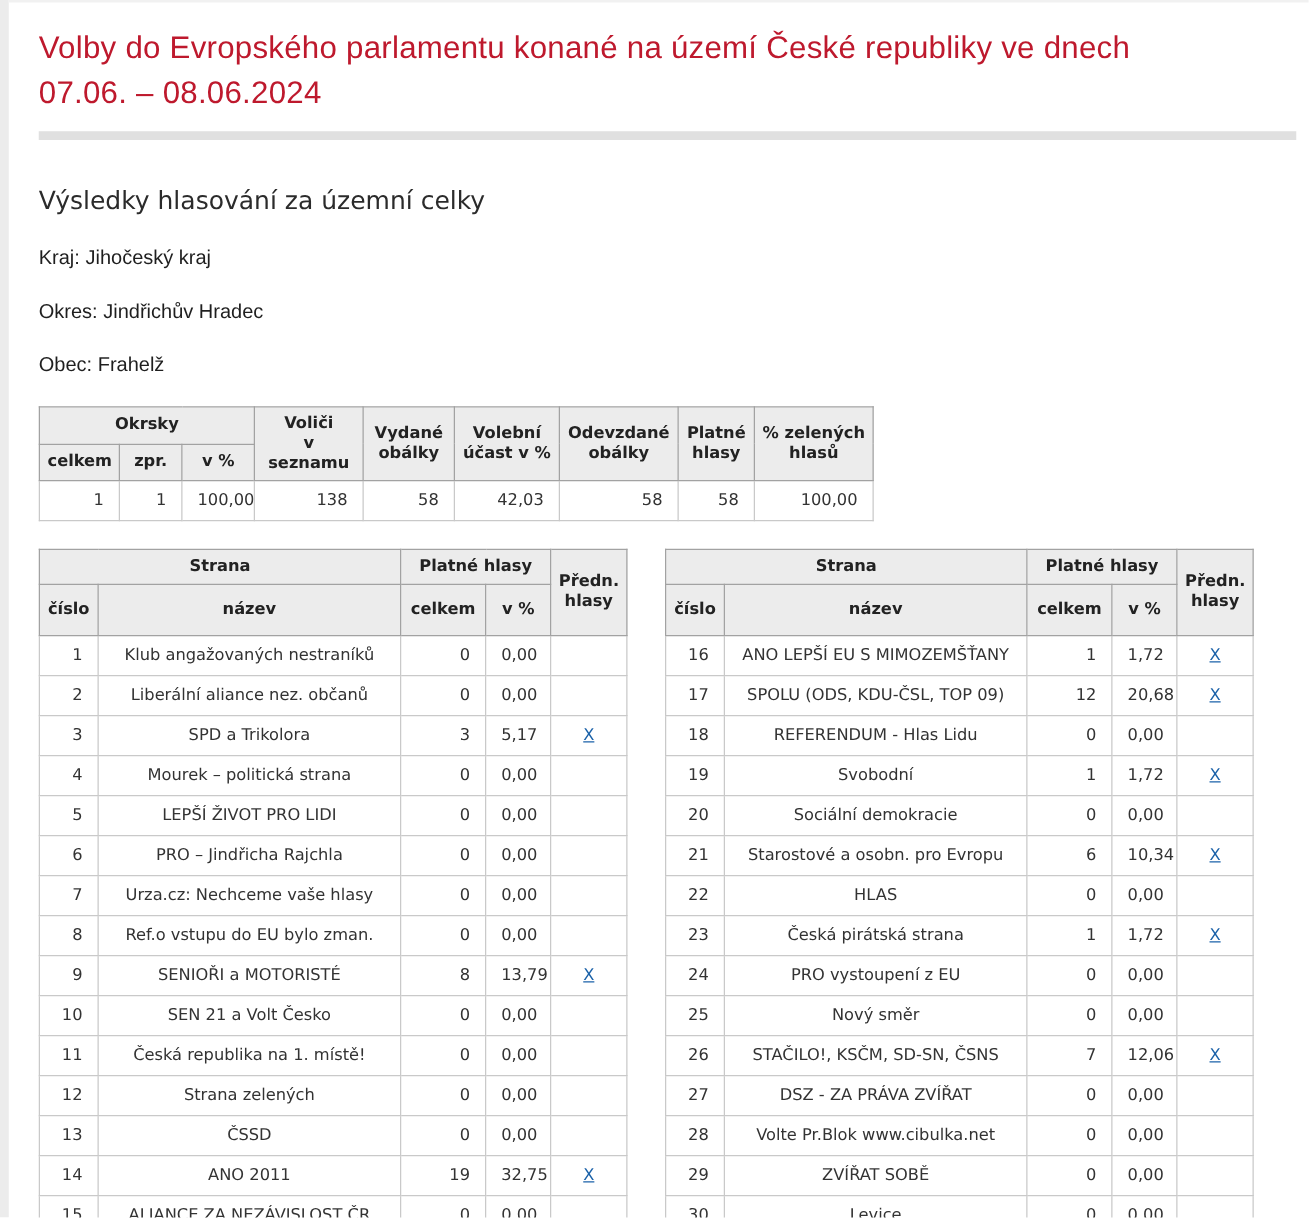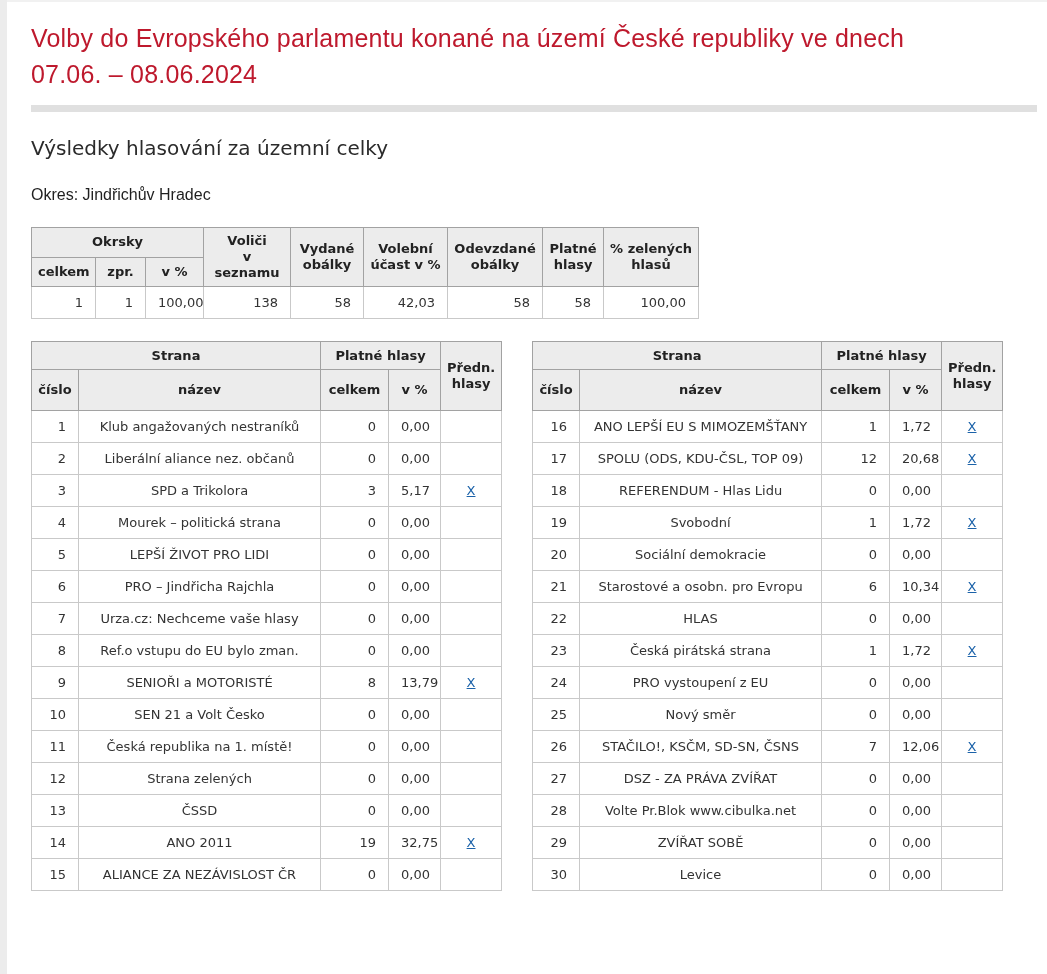--- a/index.html
+++ b/index.html
@@ -34,21 +34,21 @@
   }
   h1.page-title span { display: block; }
 
   .divider {
     height: 7px;
     background: #e0e0e0;
     margin: 13px 2px 0 0;
   }
 
   h2.section-title {
-    margin: 24px 0 0 0;
+    margin: 36px 0 0 0;
     font-family: "DejaVu Sans", sans-serif;
     font-size: 20px;
     font-weight: 400;
     color: #2b2b2b;
   }
 
   p.region-line {
     margin: 27px 0 0 0;
     font-family: "Liberation Sans", sans-serif;
     font-size: 16px;
@@ -116,21 +116,23 @@
 
   <h1 class="page-title">
     <span>Volby do Evropského parlamentu konané na území České republiky ve dnech</span>
     <span>07.06. – 08.06.2024</span>
   </h1>
 
   <div class="divider"></div>
 
   <h2 class="section-title">Výsledky hlasování za územní celky</h2>
 
+  <p class="region-line"><span>Kraj:</span> <span>Jihočeský kraj</span></p>
   <p class="region-line"><span>Okres:</span> <span>Jindřichův Hradec</span></p>
+  <p class="region-line"><span>Obec:</span> <span>Frahelž</span></p>
 
   <table class="data summary">
     <colgroup>
       <col style="width:64px">
         <col style="width:50px">
         <col style="width:58px">
       <col style="width:87px">
         <col style="width:73px">
         <col style="width:84px">
       <col style="width:95px">

